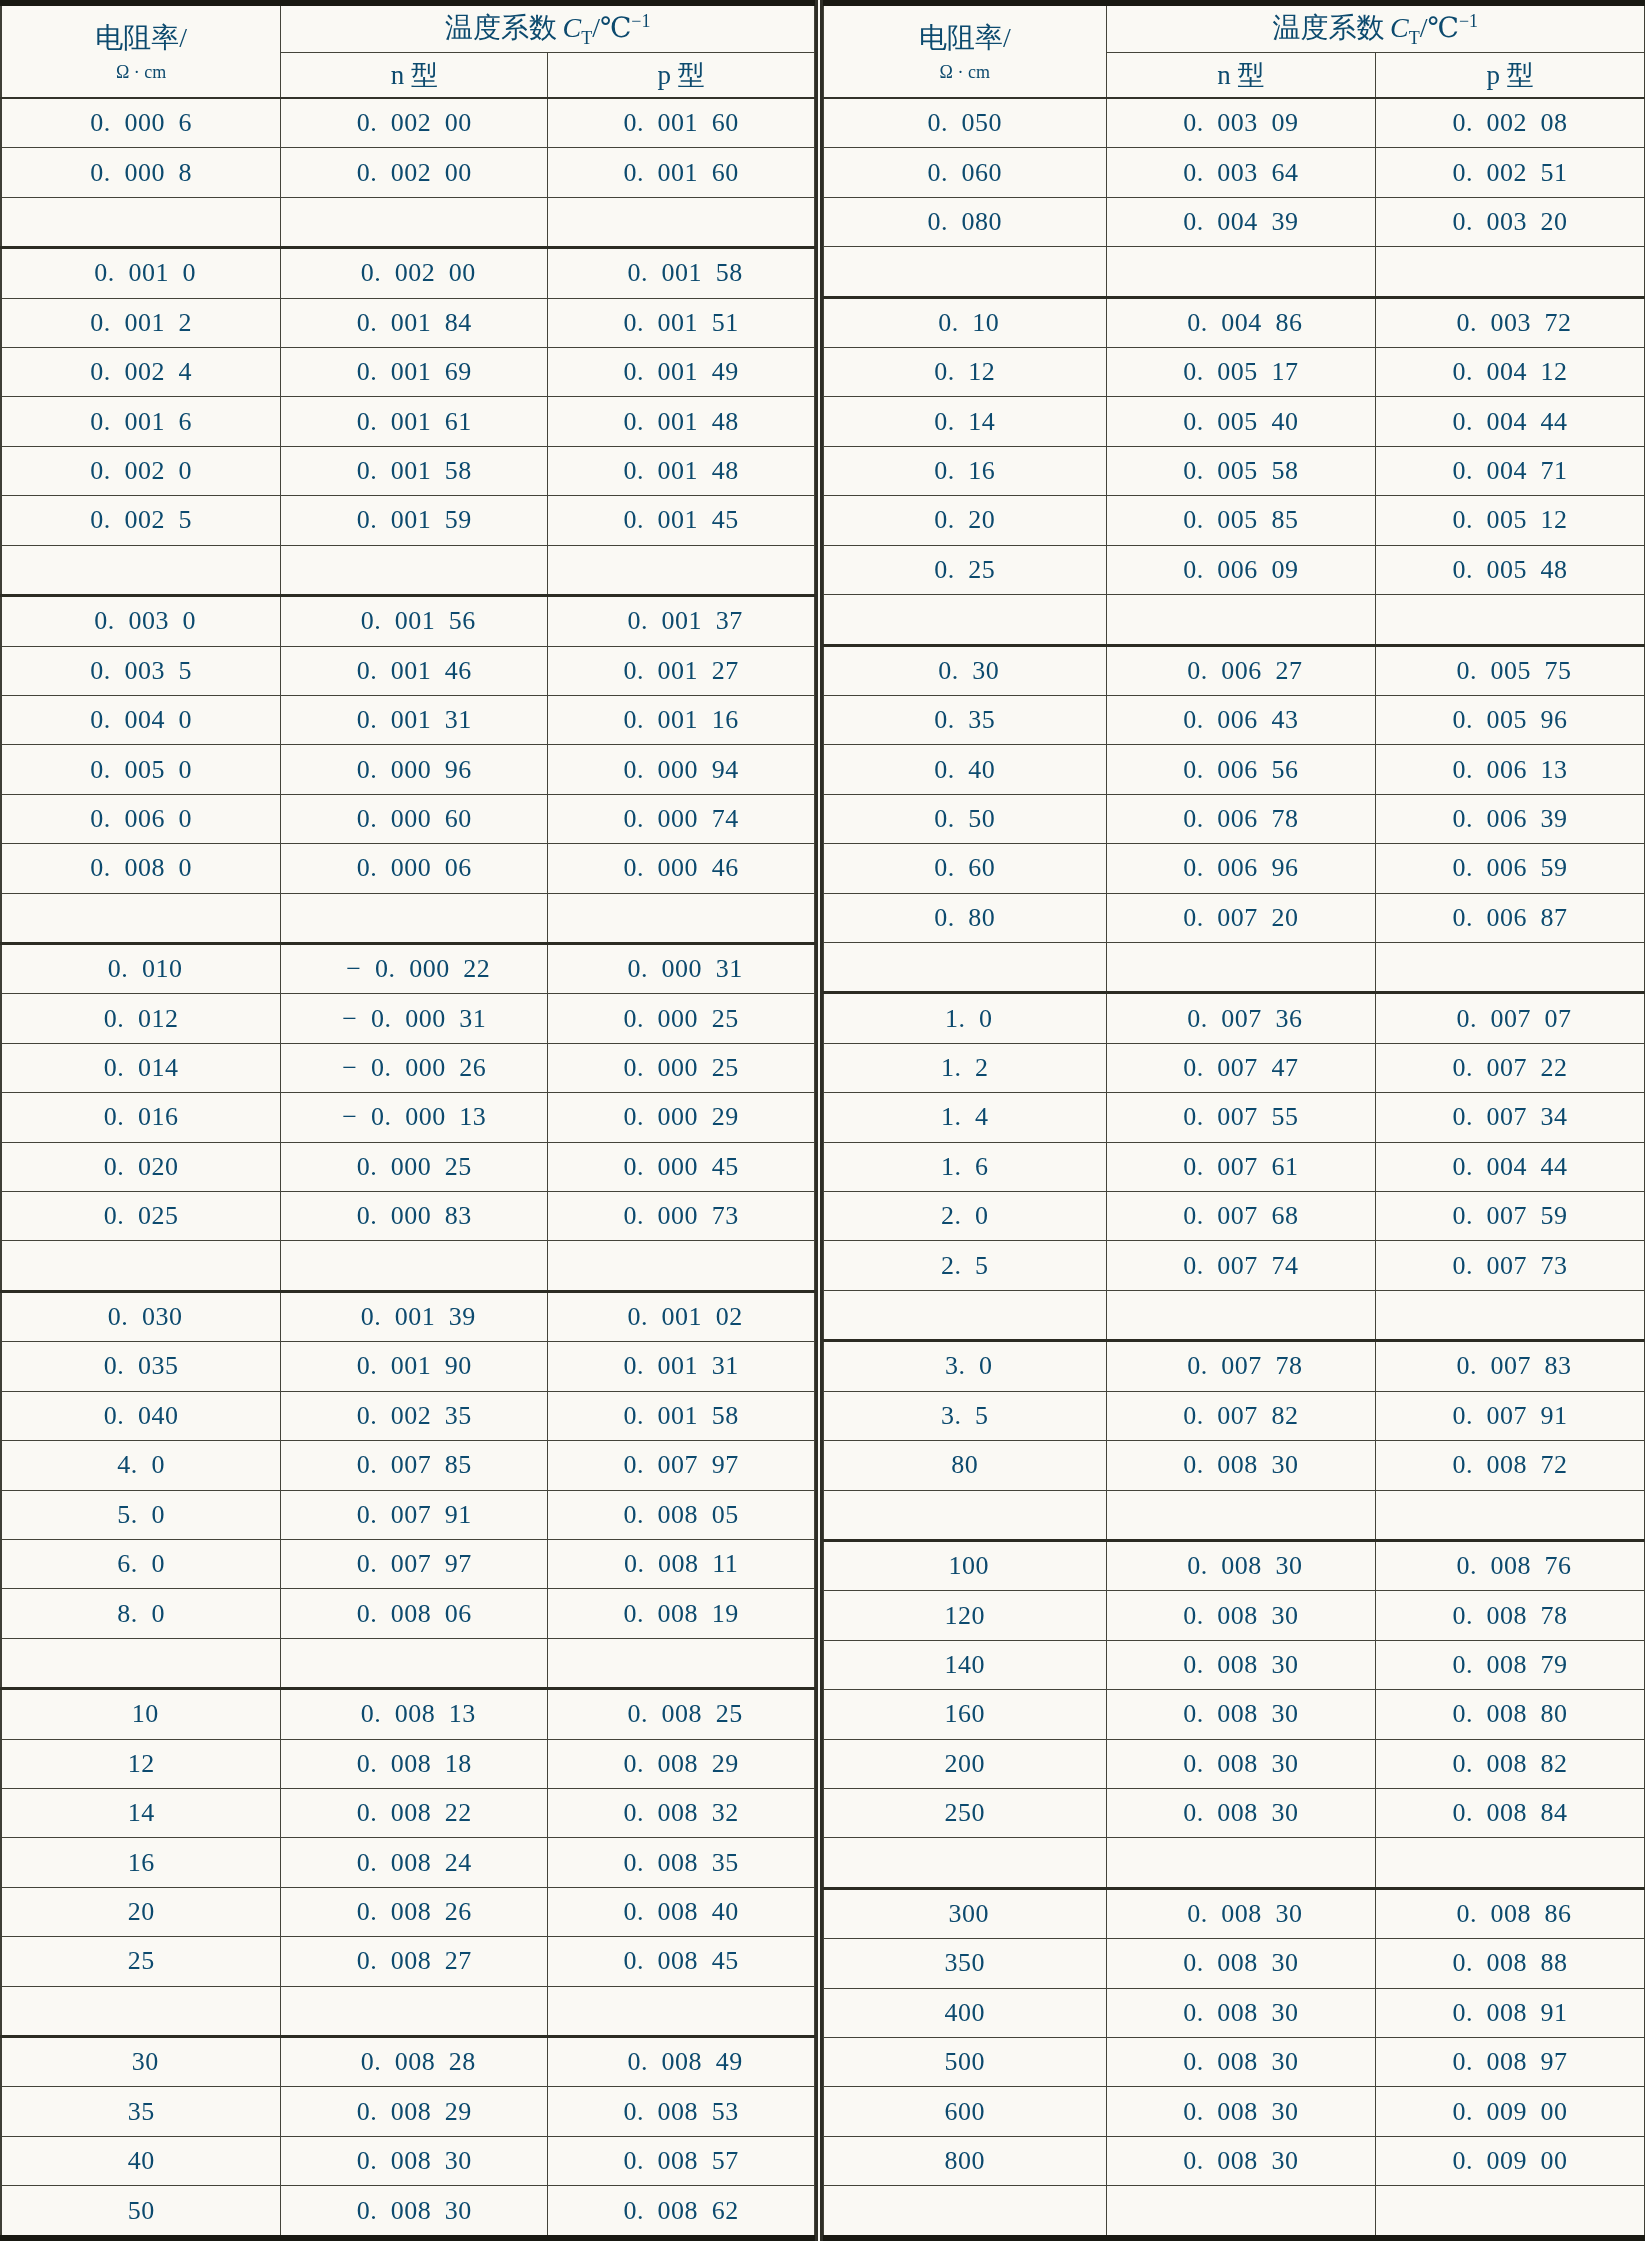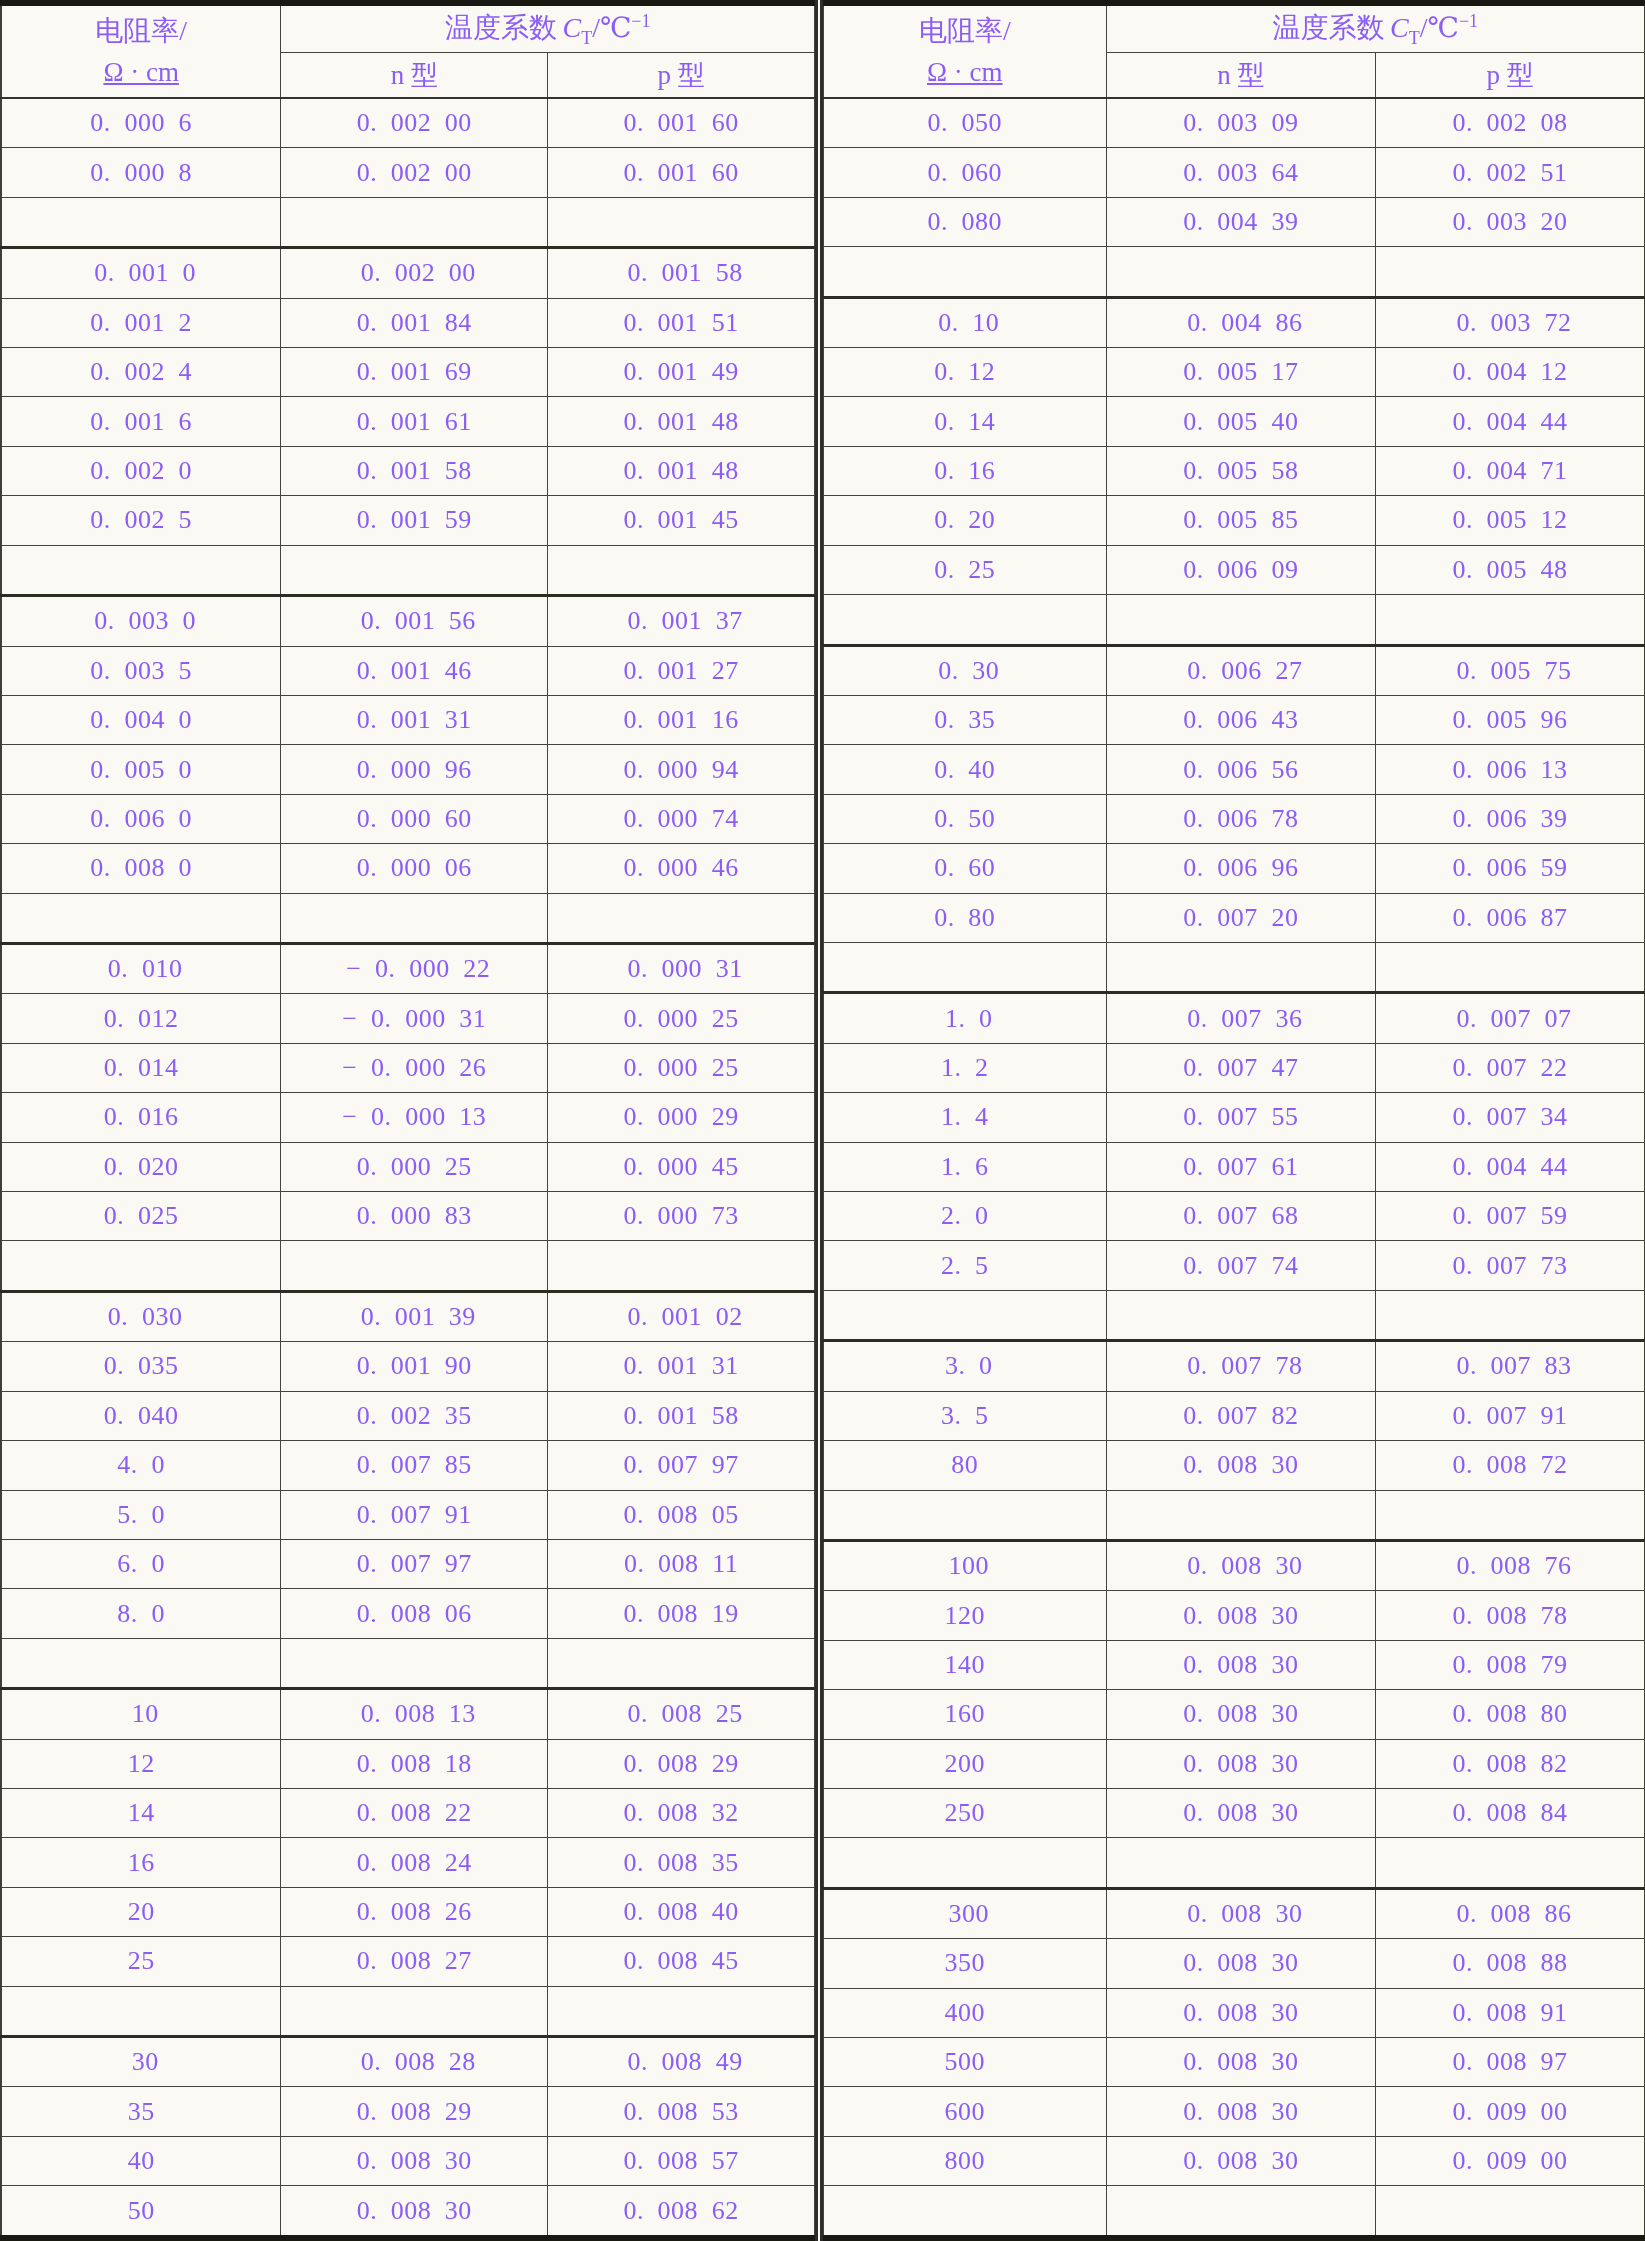--- a/index.html
+++ b/index.html
@@ -1,21 +1,21 @@
 <!DOCTYPE html>
 <html style="font-size:15px"><head>
 <meta charset="utf-8">
 <style>
   html,body{margin:0;padding:0;background:#e8e7e2;}
   .sheet{
     position:relative;
     width:1646px;height:2241px;
     background:#faf9f4;
     font-family:"Liberation Serif","DejaVu Serif",serif;
-    color:#8b5cf6;
+    color:#0c4a6e;
     display:flex;
     box-sizing:border-box;
   }
   .half{
     width:823px;height:2241px;
     box-sizing:border-box;
   }
   .half.left{border-right:8.5px double #2e2e26;}
   table{
     width:100%;height:100%;
@@ -40,21 +40,21 @@
     overflow:hidden;
     white-space:nowrap;
   }
   thead th{
     font-weight:normal;
     font-size:28px;
     height:46px;
   }
   thead tr.sub th{font-size:27px;height:44px;}
   thead th.res-head div{line-height:1.55;}
-  thead th.res-head .unit{font-size:27px;text-decoration:underline;}
+  thead th.res-head .unit{font-size:18px;}
   thead tr.sub th{border-bottom:2.8px solid #33332a;font-family:Liberation Serif, serif;}
   thead th.res-head{border-bottom:2.8px solid #33332a;}
   .sym{font-style:italic;font-family:"Liberation Serif","DejaVu Serif",serif;padding-left:5.6px;}
   sub{font-size:18px;}
   sup{font-size:18px;letter-spacing:0;}
   tbody td{
     font-size:26px;
     word-spacing:6.6px;
     letter-spacing:0.5px;
     height:48px;

